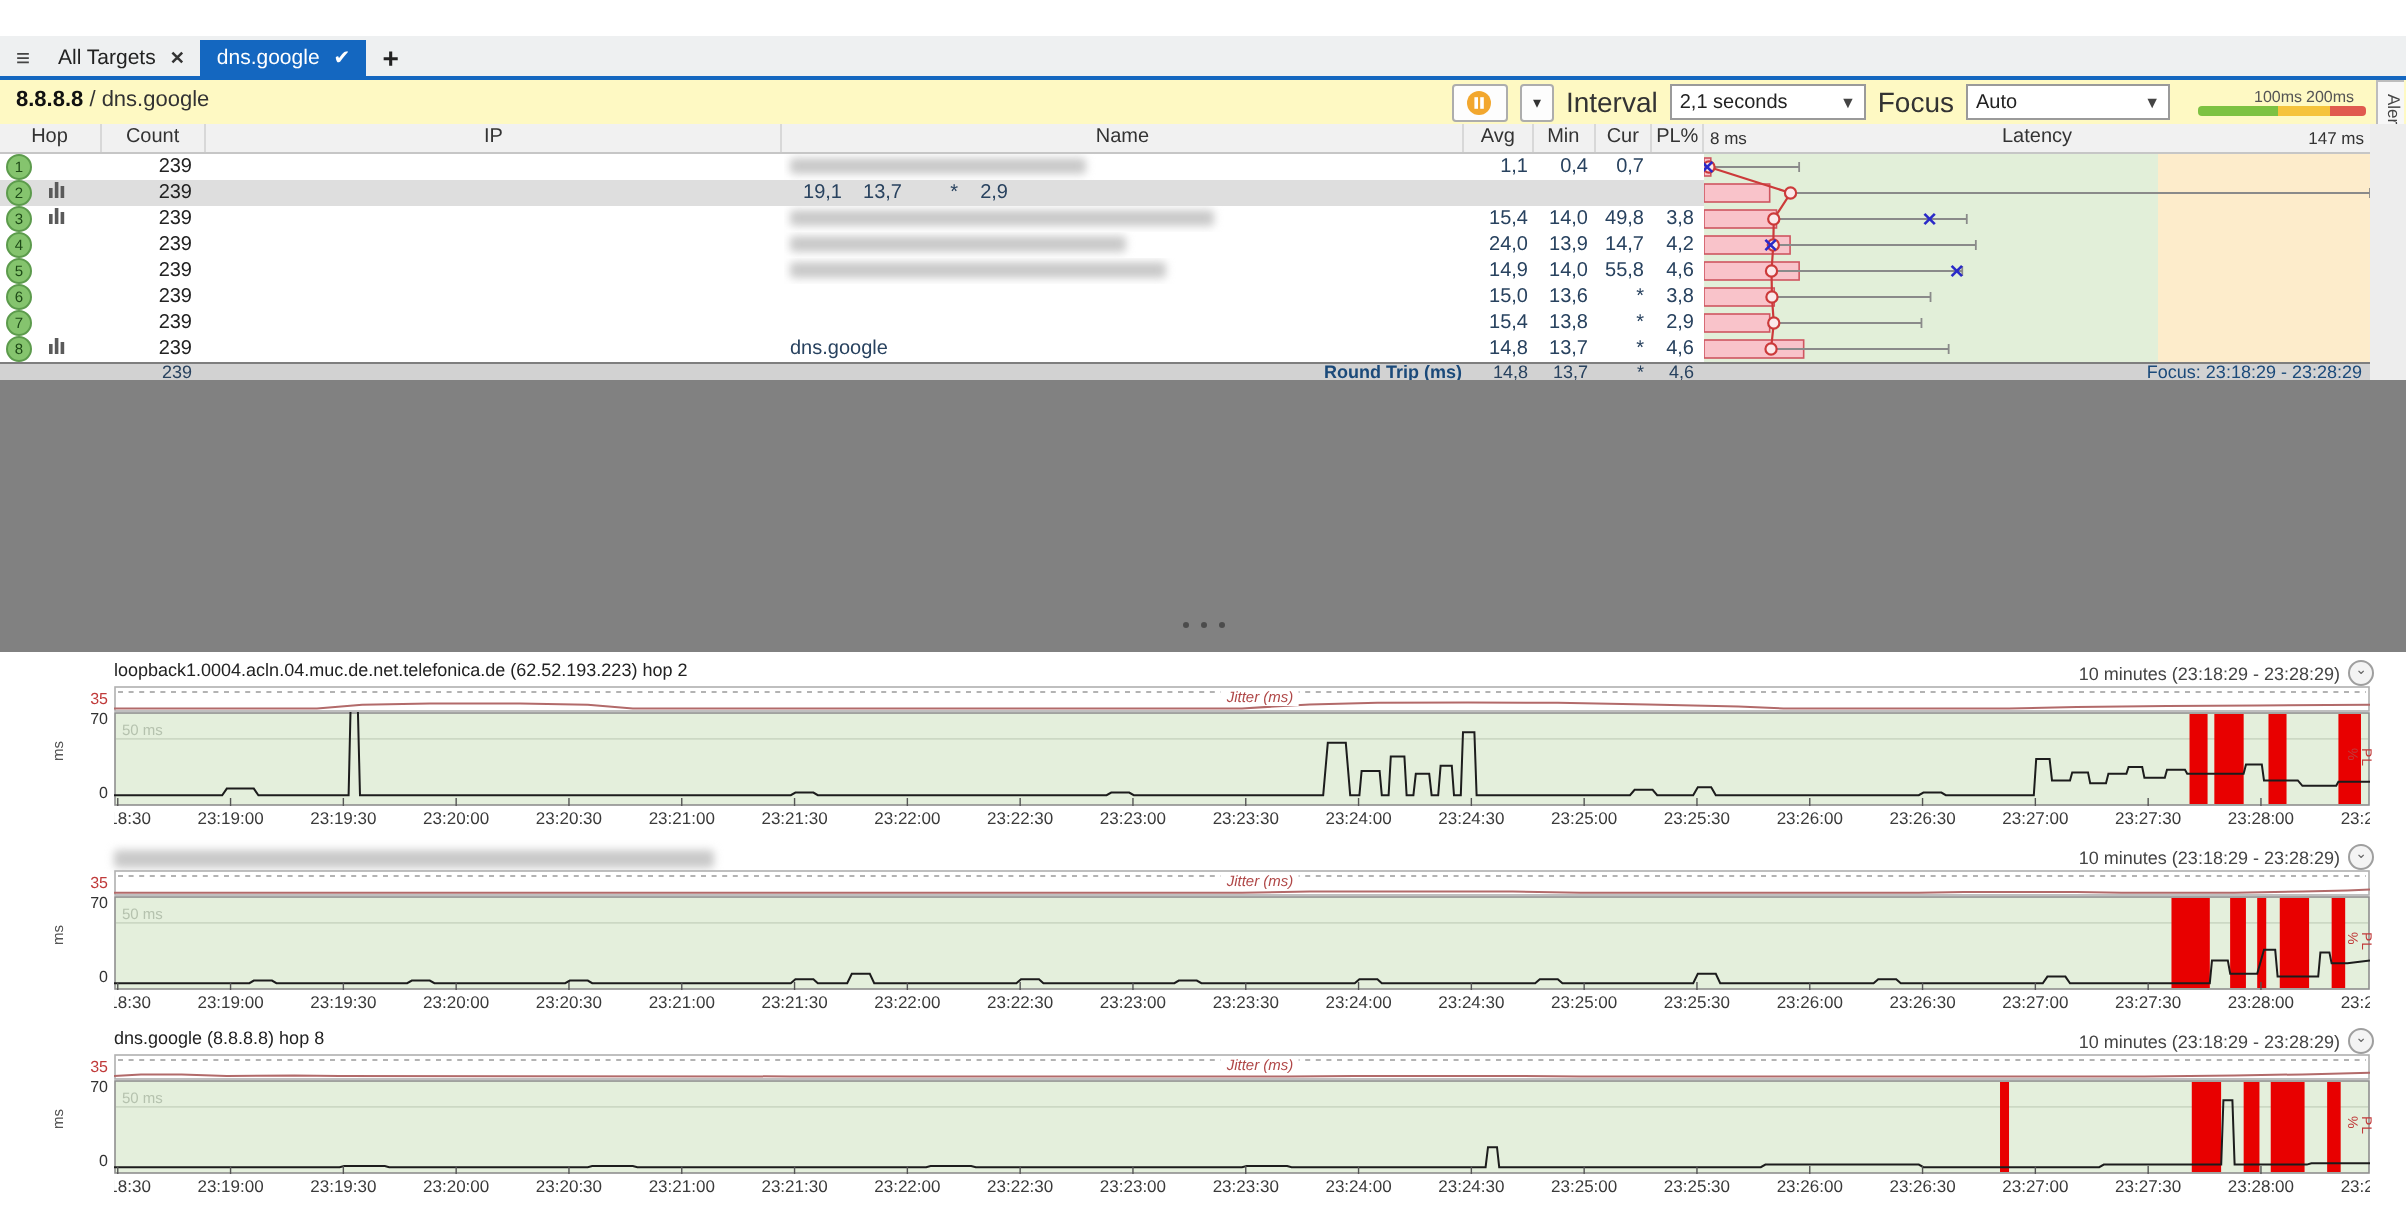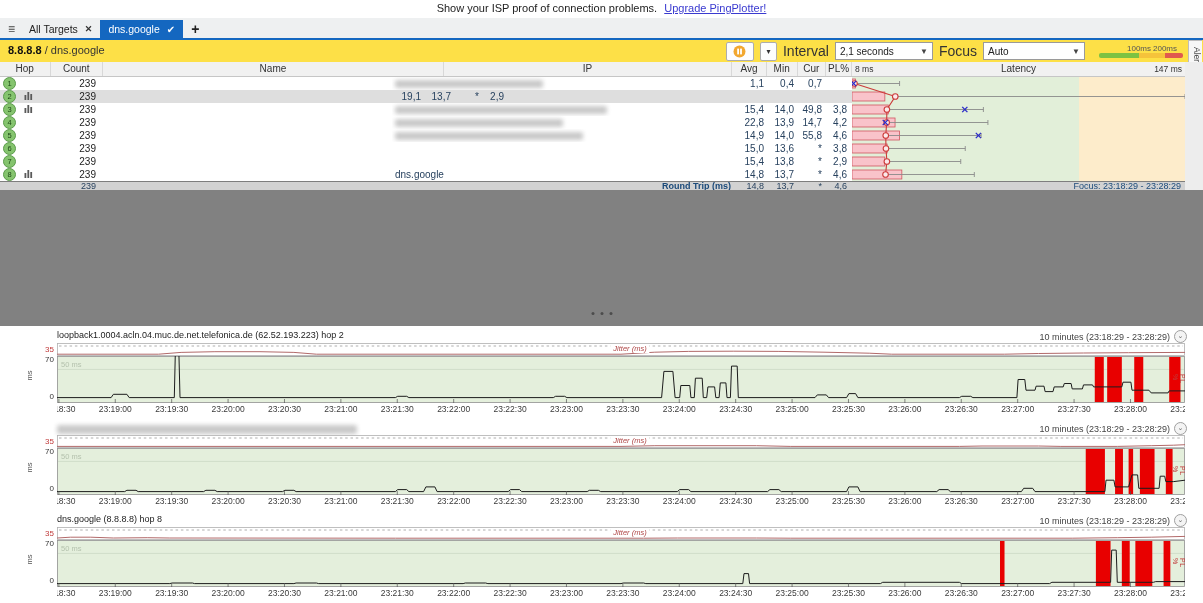--- a/index.html
+++ b/index.html
@@ -13,21 +13,21 @@
   #tabbar{position:absolute;left:0;top:18px;width:1203px;height:20px;background:#eef0f1;border-bottom:2px solid #1467c0;display:flex;align-items:flex-end;}
   #menuicon{font-size:12px;color:#444;margin:0 6px 2px 8px;cursor:pointer;}
   .tab{height:18px;display:flex;align-items:center;padding:0 8px;font-size:10.5px;cursor:pointer;}
   .tab.inactive{background:#eef0f1;color:#222;}
   .tab.inactive .close{margin-left:7px;font-size:9px;font-weight:bold;color:#333;}
   .tab.active{background:#1467c0;color:#fff;}
   .tab.active .check{margin-left:7px;font-size:10px;color:#fff;}
   .newtab{font-size:14px;font-weight:bold;color:#222;margin:0 0 1px 8px;cursor:pointer;}
 
   
-  #toolbar{position:absolute;left:0;top:40px;width:1203px;height:22px;background:#fde047;border-bottom:1px solid #cfcfcf;}
+  #toolbar{position:absolute;left:0;top:40px;width:1203px;height:22px;background:#fef9c3;border-bottom:1px solid #cfcfcf;}
   #target-title{position:absolute;left:8px;top:4px;font-size:11px;color:#333;}
   #target-title b{color:#111;}
   #controls{position:absolute;right:20px;top:2px;height:18px;display:flex;align-items:center;gap:6px;}
   .btn{height:17px;background:#fdfdfd;border:1px solid #adadad;border-radius:2px;display:flex;align-items:center;justify-content:center;cursor:pointer;}
   #pausebtn{width:26px;}
   #pausedrop{width:15px;font-size:8px;color:#333;}
   .lbl{font-size:14px;color:#333;}
   .select{height:16px;background:#fff;border:1px solid #9a9a9a;font-size:10px;color:#222;display:flex;align-items:center;justify-content:space-between;padding:0 4px;cursor:pointer;}
   #interval-select{width:88px;}
   #focus-select{width:92px;}
@@ -95,24 +95,20 @@
   .r30{left:1187px;top:26px;padding-left:44px;}
   .rpl{left:1186px;top:44px;transform:rotate(90deg);transform-origin:left top;font-size:7px;letter-spacing:.5px;}
   .xaxis{position:absolute;left:57px;top:73px;width:1128px;height:14px;overflow:hidden;}
   .xaxis span{position:absolute;top:1px;font-size:8.5px;color:#3a3a3a;transform:translateX(-50%);white-space:nowrap;}
 </style>
 </head>
 <body>
 
 <div id="screen">
 
-  <div id="banner">
-    <span>Show your ISP proof of connection problems.</span>
-    <a>Upgrade PingPlotter!</a>
-  </div>
 
   <div id="tabbar">
     <span id="menuicon">≡</span>
     <div class="tab inactive">
       <span>All Targets</span>
       <span class="close">✕</span>
     </div>
     <div class="tab active">
       <span>dns.google</span>
       <span class="check">✔</span>
@@ -153,22 +149,22 @@
           </div>
       </div>
     </div>
   </div>
   <div id="alertstab">Alerts</div>
 
   <div id="tablewrap">
     <div id="thead">
       <div class="hc w-hop">Hop</div>
       <div class="hc w-count">Count</div>
+      <div class="hc w-ip">IP</div>
       <div class="hc w-name">Name</div>
-      <div class="hc w-ip">IP</div>
       <div class="hc w-avg">Avg</div>
       <div class="hc w-min">Min</div>
       <div class="hc w-cur">Cur</div>
       <div class="hc w-pl">PL%</div>
     </div>
     <div id="rows">
         <div class="row">
           <div class="cell c-hop">
             <span class="hopcircle">1</span>
           </div>
@@ -213,21 +209,21 @@
           <div class="cell num w-cur">49,8</div>
           <div class="cell num w-pl">3,8</div>
         </div>
         <div class="row">
           <div class="cell c-hop">
             <span class="hopcircle">4</span>
           </div>
           <div class="cell c-count">239</div>
           <div class="cell c-ip"><span class="redacted" style="width: 74px;"></span></div>
           <div class="cell c-name"><span class="redacted" style="width: 168px;"></span></div>
-          <div class="cell num w-avg">22,8</div>
+          <div class="cell num w-avg">24,0</div>
           <div class="cell num w-min">13,9</div>
           <div class="cell num w-cur">14,7</div>
           <div class="cell num w-pl">4,2</div>
         </div>
         <div class="row">
           <div class="cell c-hop">
             <span class="hopcircle">5</span>
           </div>
           <div class="cell c-count">239</div>
           <div class="cell c-ip"><span class="redacted" style="width: 52px;"></span></div>

